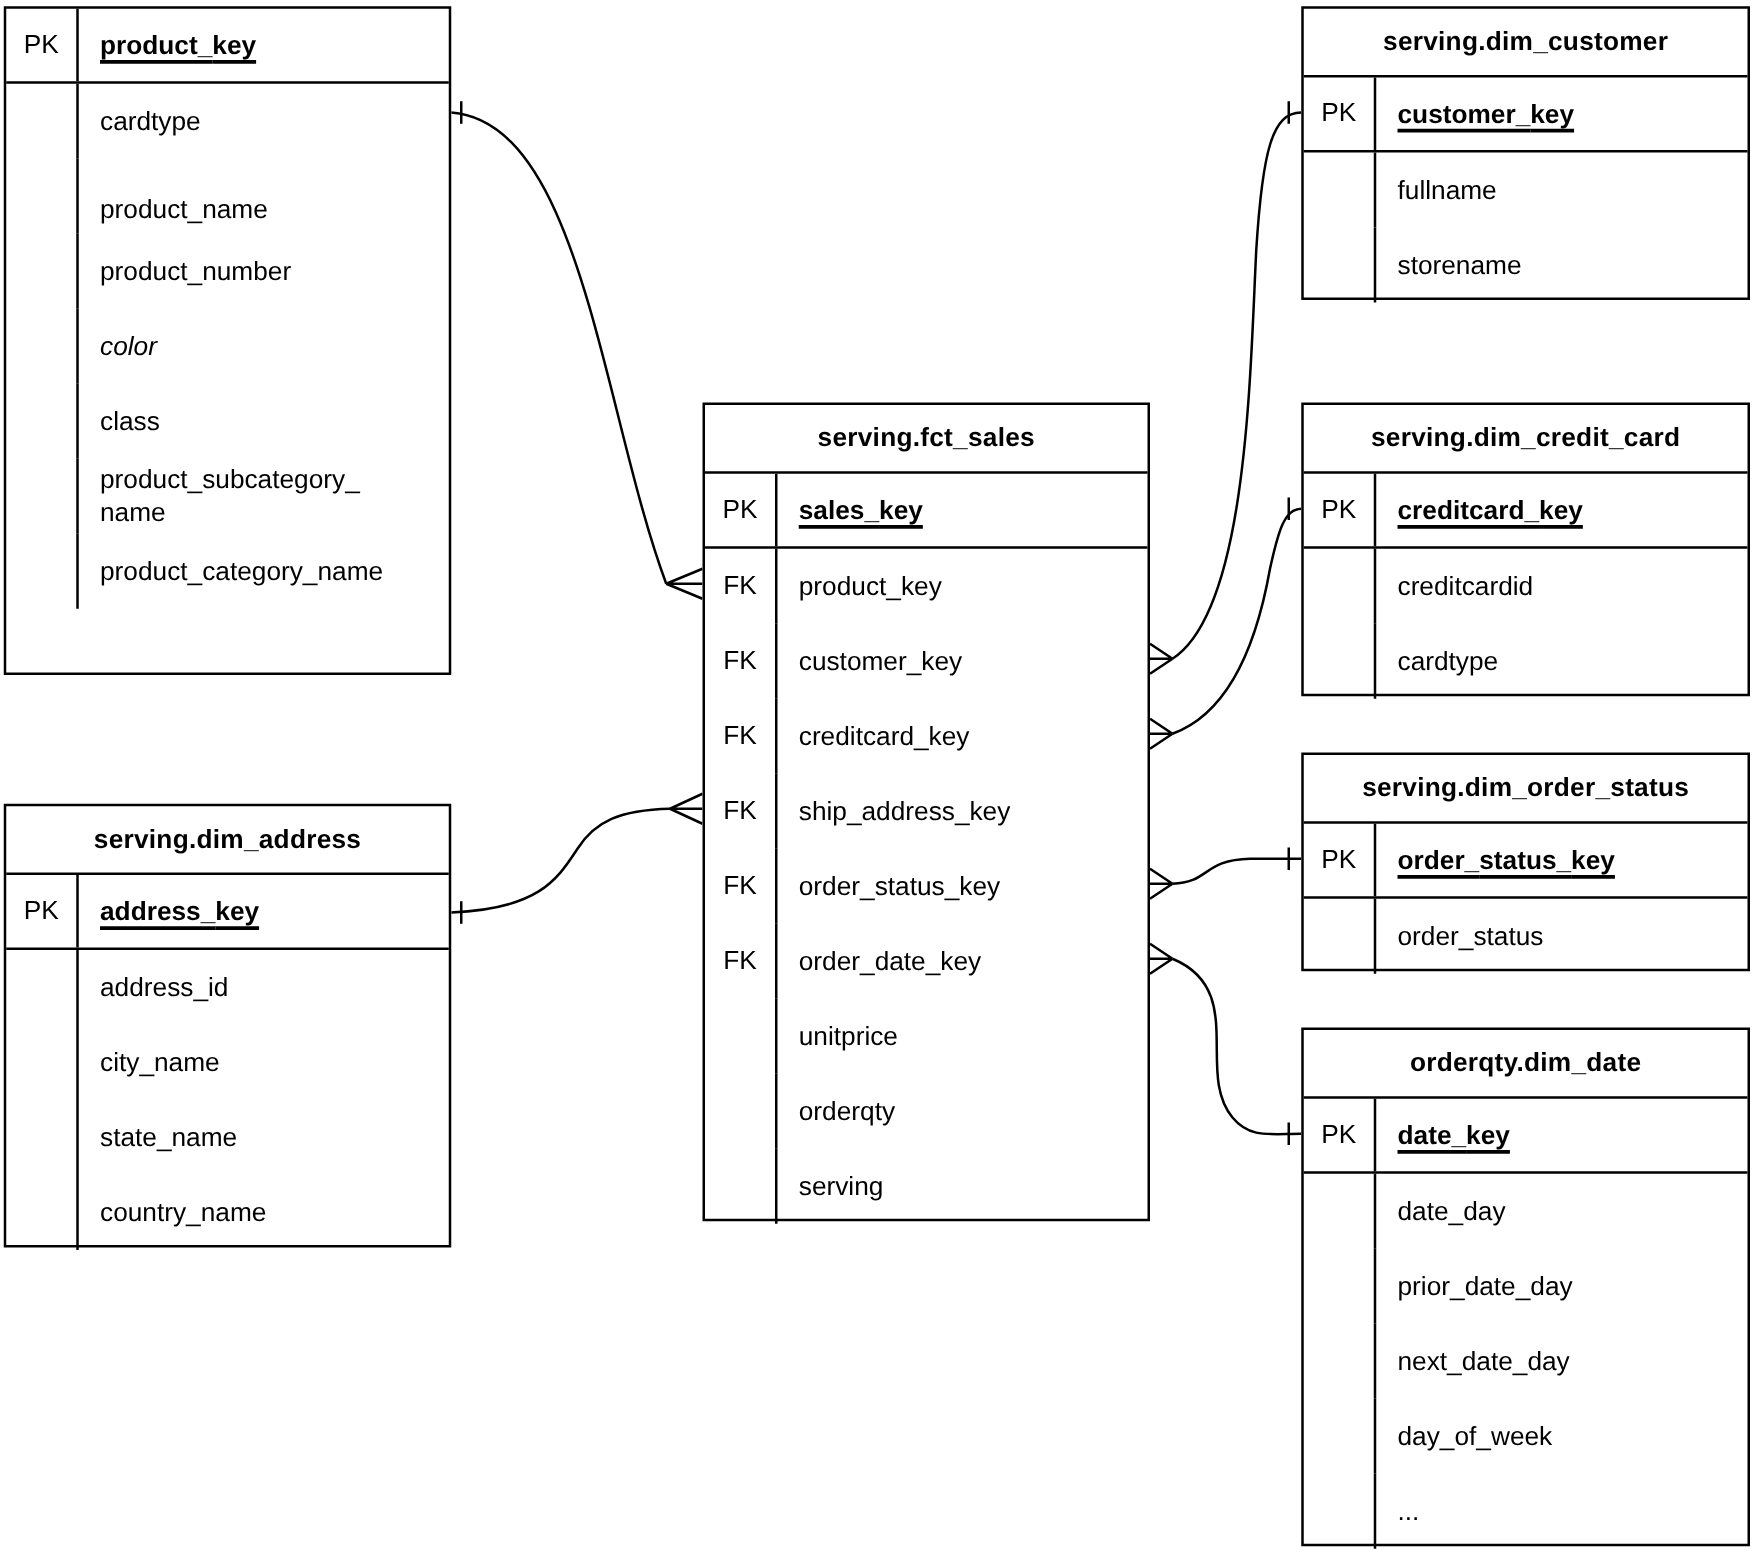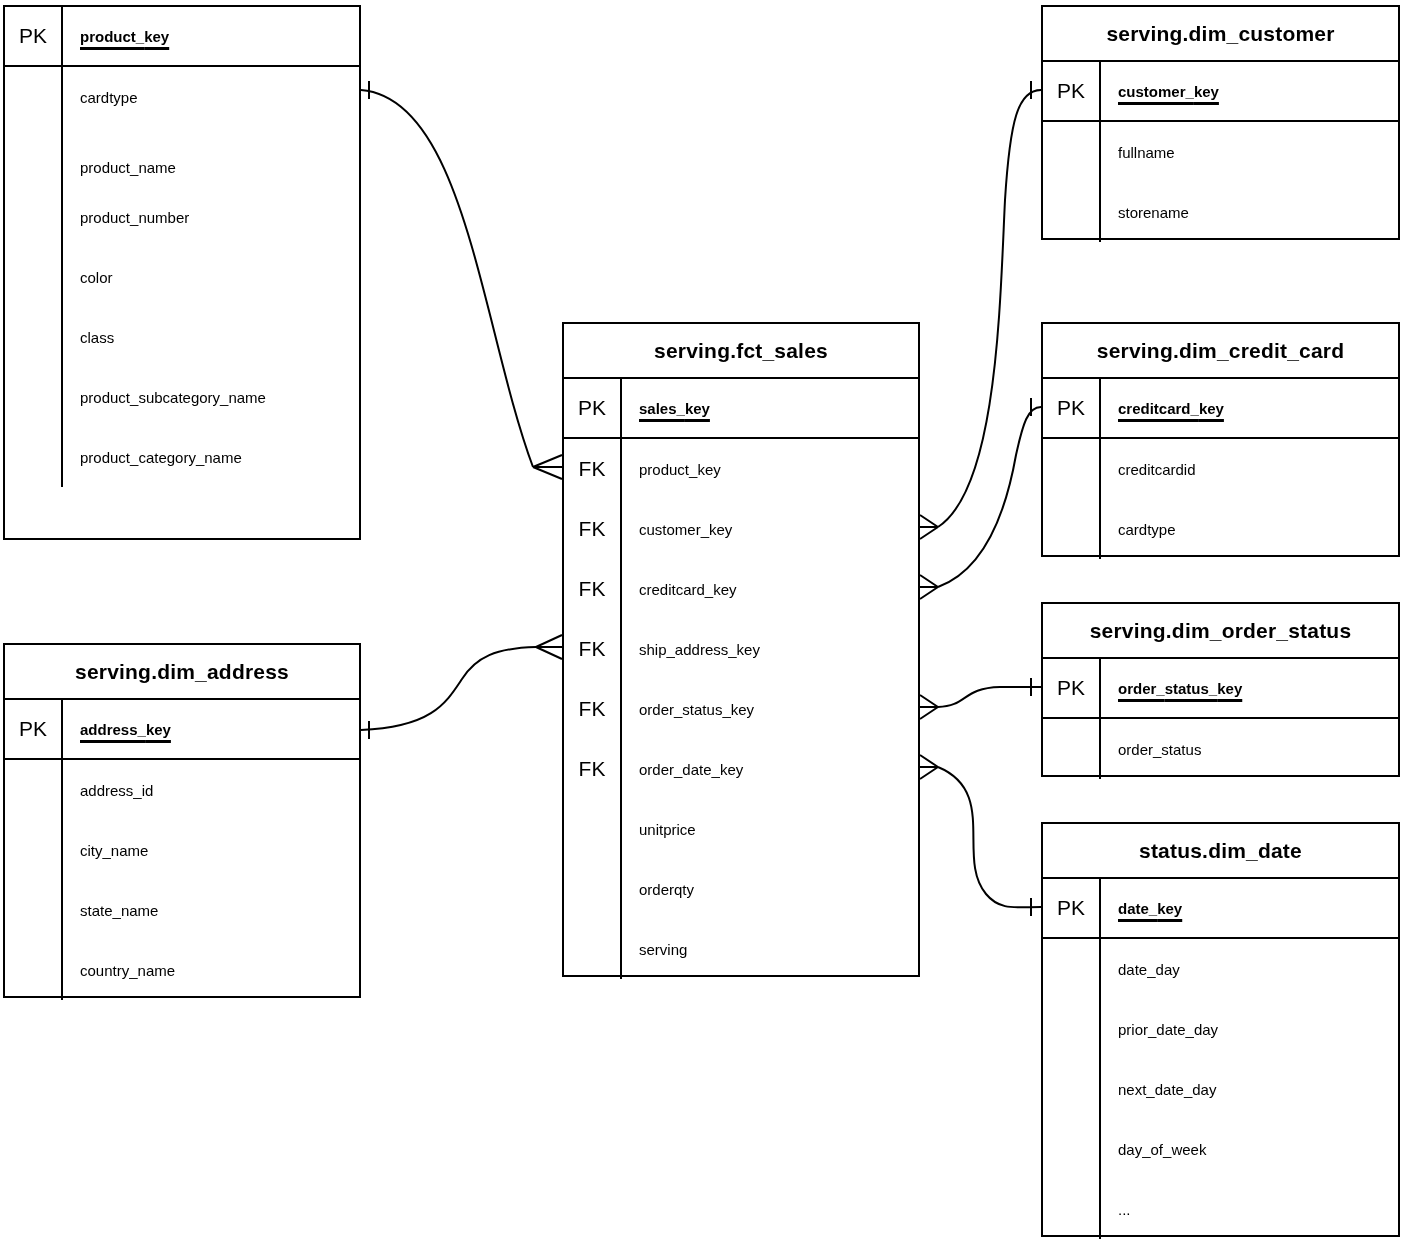--- a/index.html
+++ b/index.html
@@ -53,21 +53,21 @@
     justify-content: center;
     font-size: 21px;
   }
   .er-row.pk .er-badge { font-weight: normal; }
   .er-name {
     flex: 1 1 auto;
     display: flex;
     align-items: center;
     padding-left: 17px;
     padding-right: 6px;
-    font-size: 15px;
+    font-size: 21px;
     line-height: 27px;
   }
   .er-row.pk .er-name span {
     font-weight: bold;
     text-decoration: underline;
     text-decoration-thickness: 2.5px;
     text-underline-offset: 5px;
   }
 </style>
 </head>
@@ -128,21 +128,21 @@
         </div>
         <div class="er-row">
           <div class="er-badge"></div>
           <div class="er-name">
             <span style="max-width: 256px;">product_<wbr>number</span>
           </div>
         </div>
         <div class="er-row">
           <div class="er-badge"></div>
           <div class="er-name">
-            <span style="max-width: 256px;">color</span>
+            <span style="max-width: 256px; font-style: italic;">color</span>
           </div>
         </div>
         <div class="er-row">
           <div class="er-badge"></div>
           <div class="er-name">
             <span style="max-width: 256px;">class</span>
           </div>
         </div>
         <div class="er-row">
           <div class="er-badge"></div>
@@ -271,21 +271,21 @@
           </div>
         </div>
         <div class="er-row">
           <div class="er-badge"></div>
           <div class="er-name">
             <span>order_<wbr>status</span>
           </div>
         </div>
       </div>
       <div class="er-table" style="left: 1041px; top: 822px; width: 359px; height: 415px;">
-        <div class="er-title">status.dim_date</div>
+        <div class="er-title">orderqty.dim_date</div>
         <div class="er-row pk">
           <div class="er-badge">PK</div>
           <div class="er-name">
             <span>date_<wbr>key</span>
           </div>
         </div>
         <div class="er-row">
           <div class="er-badge"></div>
           <div class="er-name">
             <span>date_<wbr>day</span>

